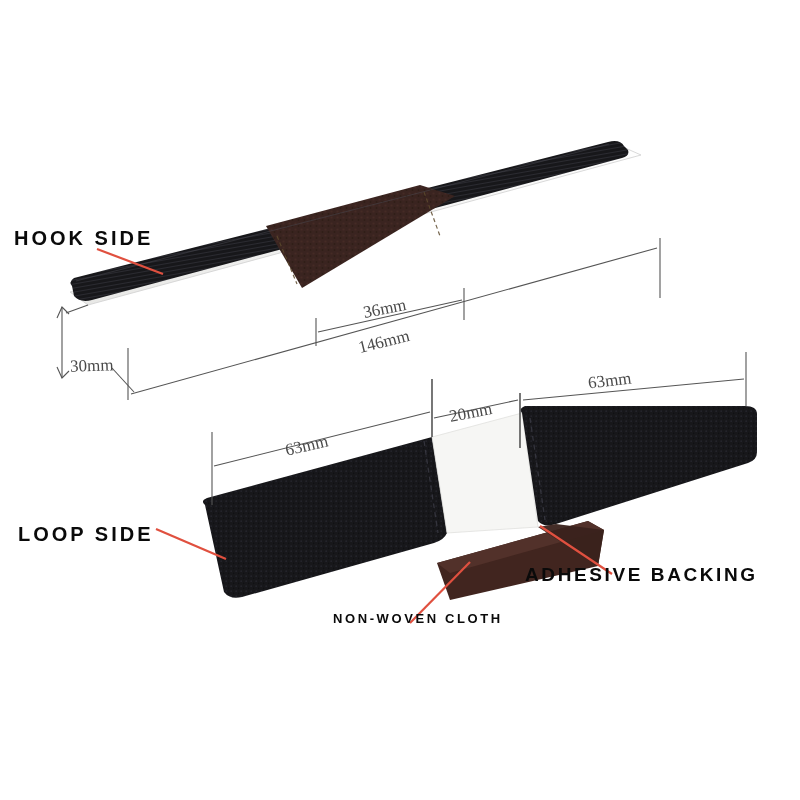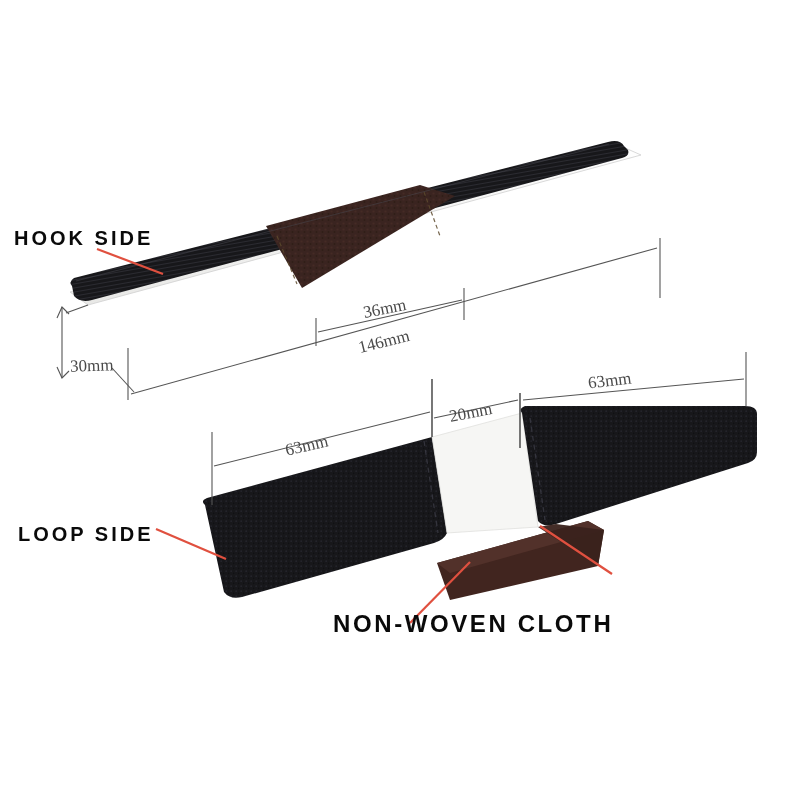--- a/index.html
+++ b/index.html
@@ -22,21 +22,21 @@
     font-family: "Liberation Sans", sans-serif;
     font-weight: bold;
     color: #0a0a0a;
     letter-spacing: 3px;
     white-space: nowrap;
     font-size: 20px;
     line-height: 1;
   }
   #label-hook   { left: 14px;  top: 228px; }
   #label-loop   { left: 18px;  top: 524px; }
-  #label-nonwoven { left: 333px; top: 612px; font-size: 24px; letter-spacing: 2.6px; }
+  #label-nonwoven { left: 333px; top: 612px; font-size: 13px; letter-spacing: 2.6px; }
   #label-adhesive { left: 525px; top: 565px; font-size: 19px; letter-spacing: 2.6px; }
 
   
   .dim {
     position: absolute;
     font-family: "Liberation Serif", serif;
     color: #4a4a4a;
     font-size: 17px;
     white-space: nowrap;
     line-height: 1;
@@ -156,20 +156,21 @@
       <line x1="540" y1="526" x2="612" y2="574"></line>
     </g>
   </svg>
 
   <div class="callout" id="label-hook">HOOK SIDE</div>
 
   <div class="callout" id="label-loop">LOOP SIDE</div>
 
   <div class="callout" id="label-nonwoven">NON-WOVEN CLOTH</div>
 
+  <div class="callout" id="label-adhesive">ADHESIVE BACKING</div>
 
   <div class="dim" style="left:70px; top:357px; transform:rotate(-2deg);">30mm</div>
 
   <div class="dim" style="left:363px; top:300px; transform:rotate(-11deg);">36mm</div>
 
   <div class="dim" style="left:358px; top:333px; transform:rotate(-14deg);">146mm</div>
 
   <div class="dim" style="left:285px; top:437px; transform:rotate(-13deg);">63mm</div>
 
   <div class="dim" style="left:449px; top:404px; transform:rotate(-11deg);">20mm</div>

